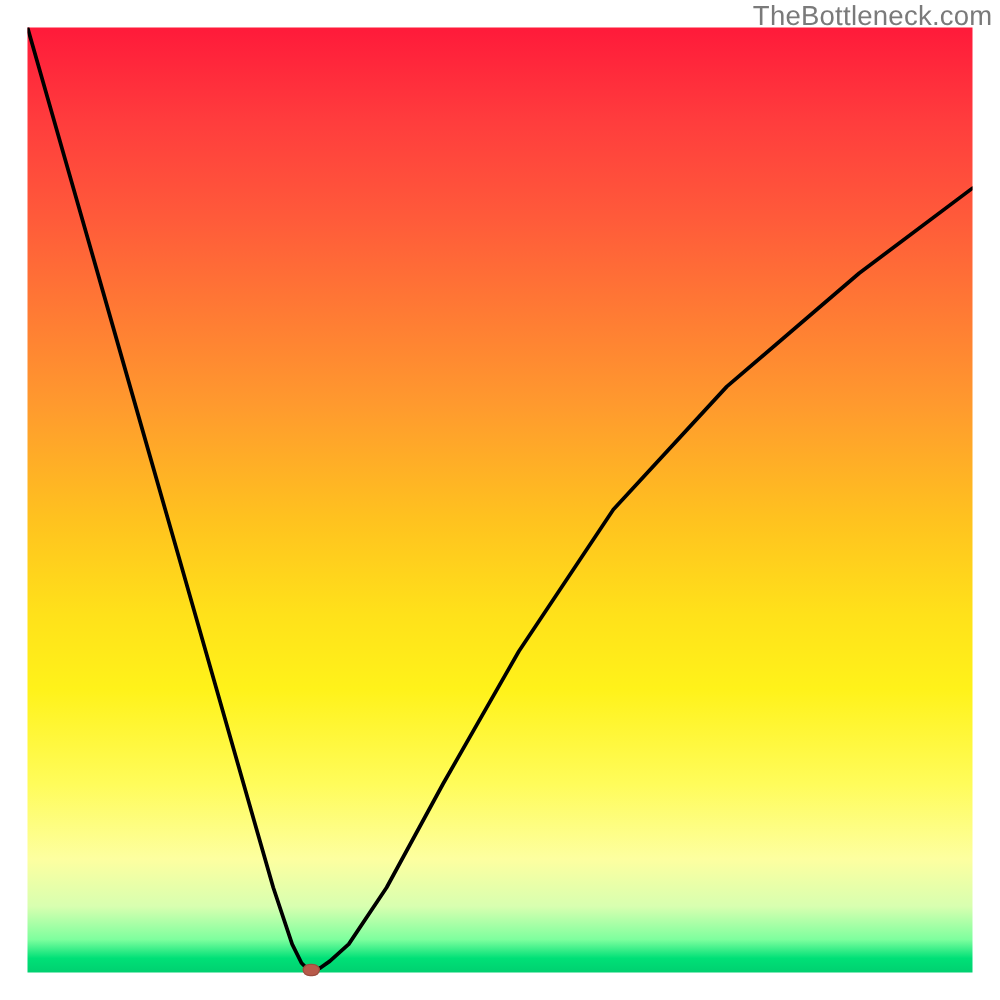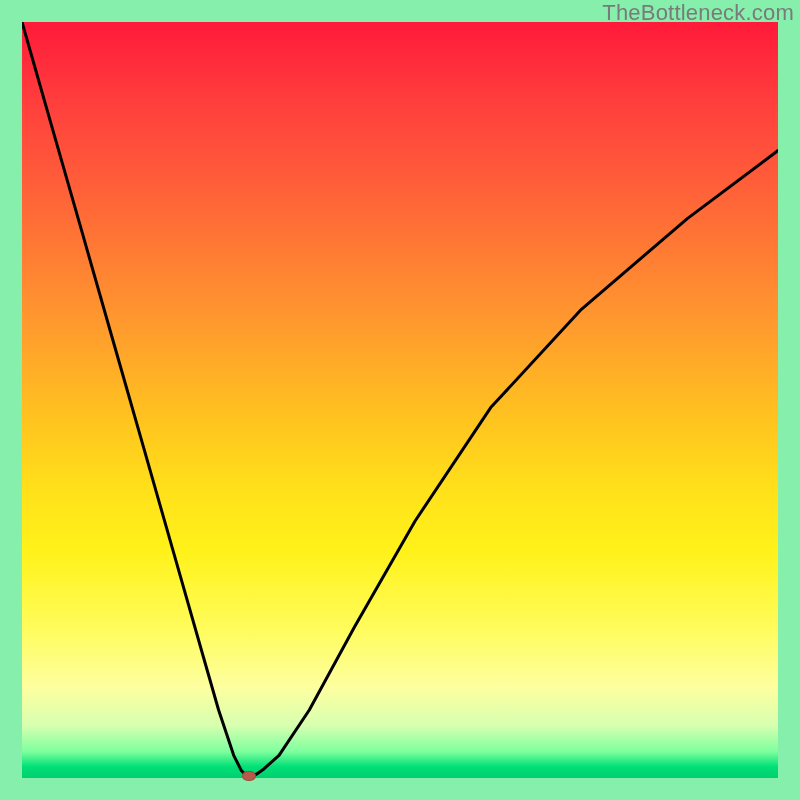--- a/index.html
+++ b/index.html
@@ -7,21 +7,21 @@
     padding: 0;
     width: 800px;
     height: 800px;
     background: #000;
     font-family: Arial, Helvetica, sans-serif;
     overflow: hidden;
   }
   .outer {
     width: 800px;
     height: 800px;
-    background: #86efac;
+    background: #ffffff;
     position: relative;
   }
   .plot {
     position: absolute;
     left: 22px;
     top: 22px;
     width: 756px;
     height: 756px;
     background: linear-gradient(to bottom,
       #ff1a3a 0%,

